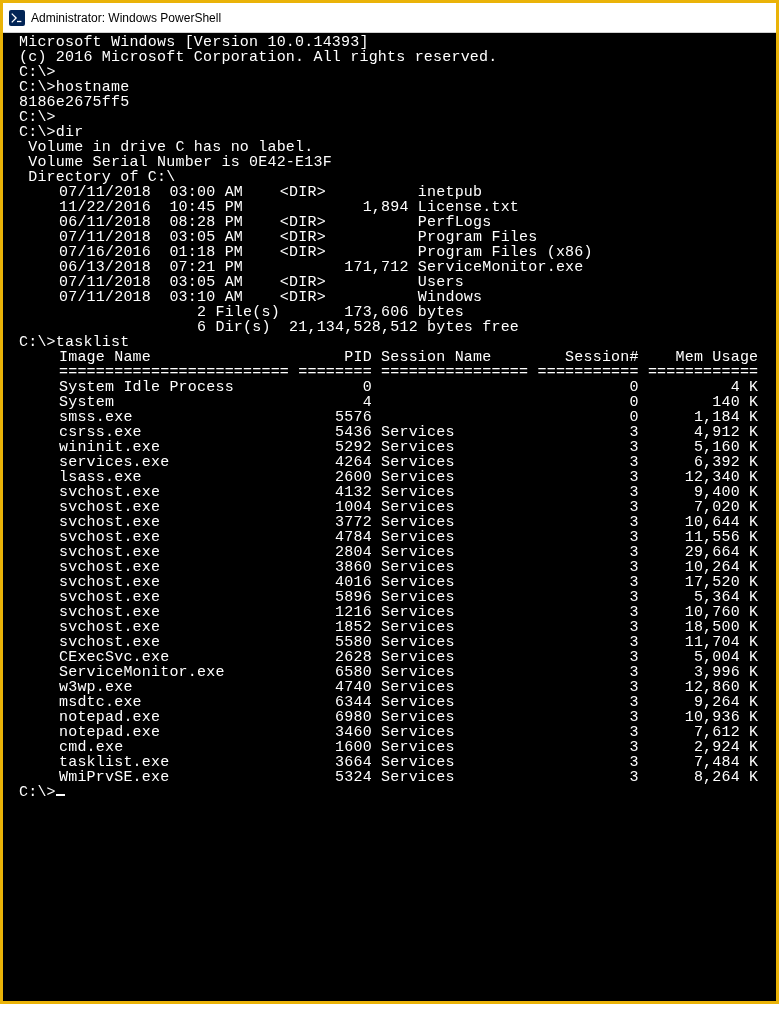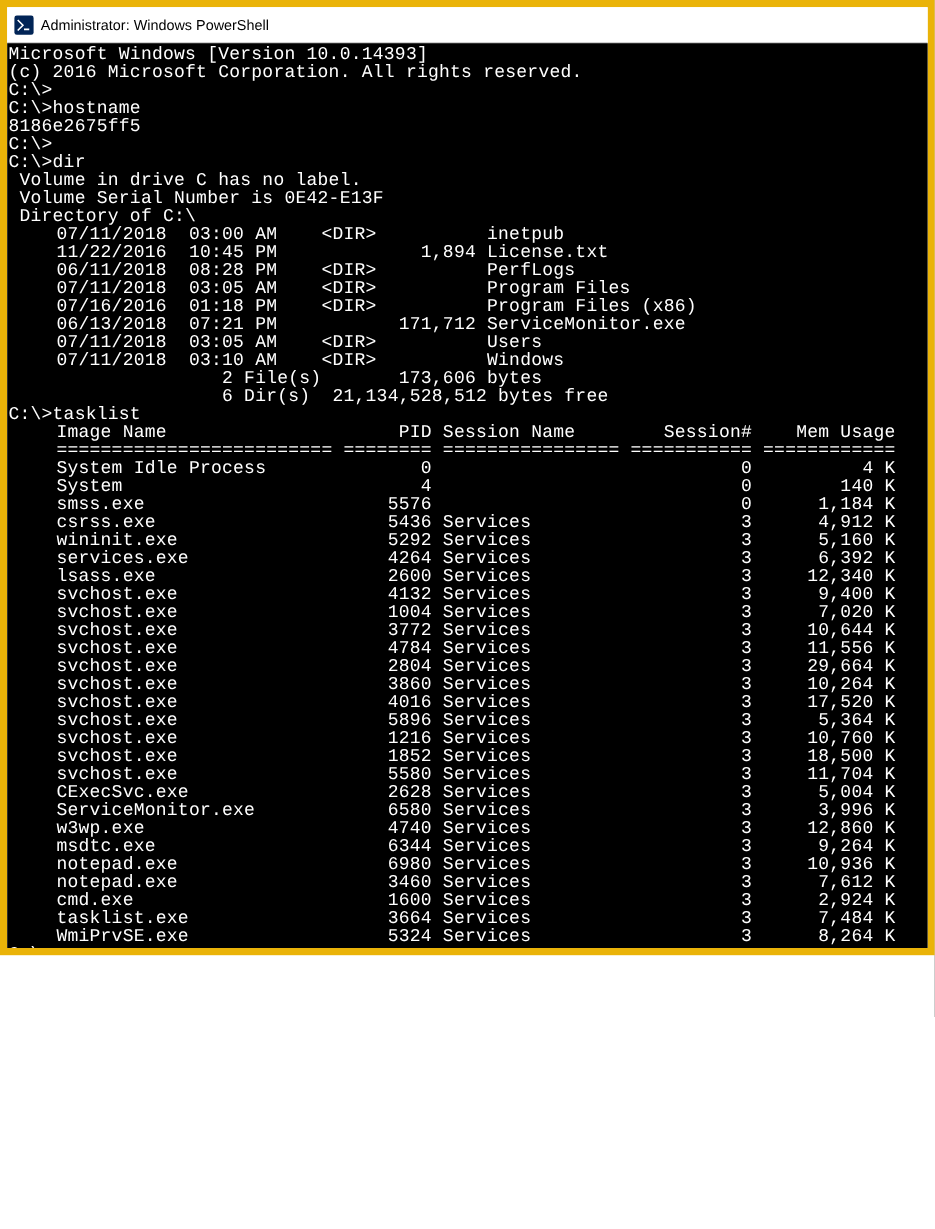--- a/index.html
+++ b/index.html
@@ -5,22 +5,22 @@
     * { margin: 0; padding: 0; box-sizing: border-box; }
     body {
       width: 779px;
       height: 1024px;
       font-family: Consolas, 'Courier New', monospace;
       background: #ffffff;
       overflow: hidden;
     }
     .window {
       width: 779px;
-      height: 796px;
-      border: 6px solid #eab308;
+      height: 1004px;
+      border: 3px solid #eab308;
       display: flex;
       flex-direction: column;
     }
     .titlebar {
       height: 30px;
       background: #ffffff;
       display: flex;
       align-items: center;
       padding: 0 6px;
       gap: 6px;
@@ -38,21 +38,21 @@
     .titlebar-icon svg { width: 14px; height: 14px; }
     .titlebar-text {
       font-family: 'Segoe UI', Tahoma, sans-serif;
       font-size: 12px;
       color: #000;
     }
     .terminal {
       flex: 1;
       background: #000000;
       color: #ffffff;
-      padding: 2px 1px;
+      padding: 2px 16px;
       font-size: 15px;
       line-height: 1.0;
       white-space: pre;
       overflow: hidden;
       font-family: Consolas, 'Courier New', monospace;
       letter-spacing: 0.2px;
     }
     .line { white-space: pre; }
     .prompt-line { white-space: pre; }
     .dir-row, .task-row, .task-header, .task-sep, .summary-row {

